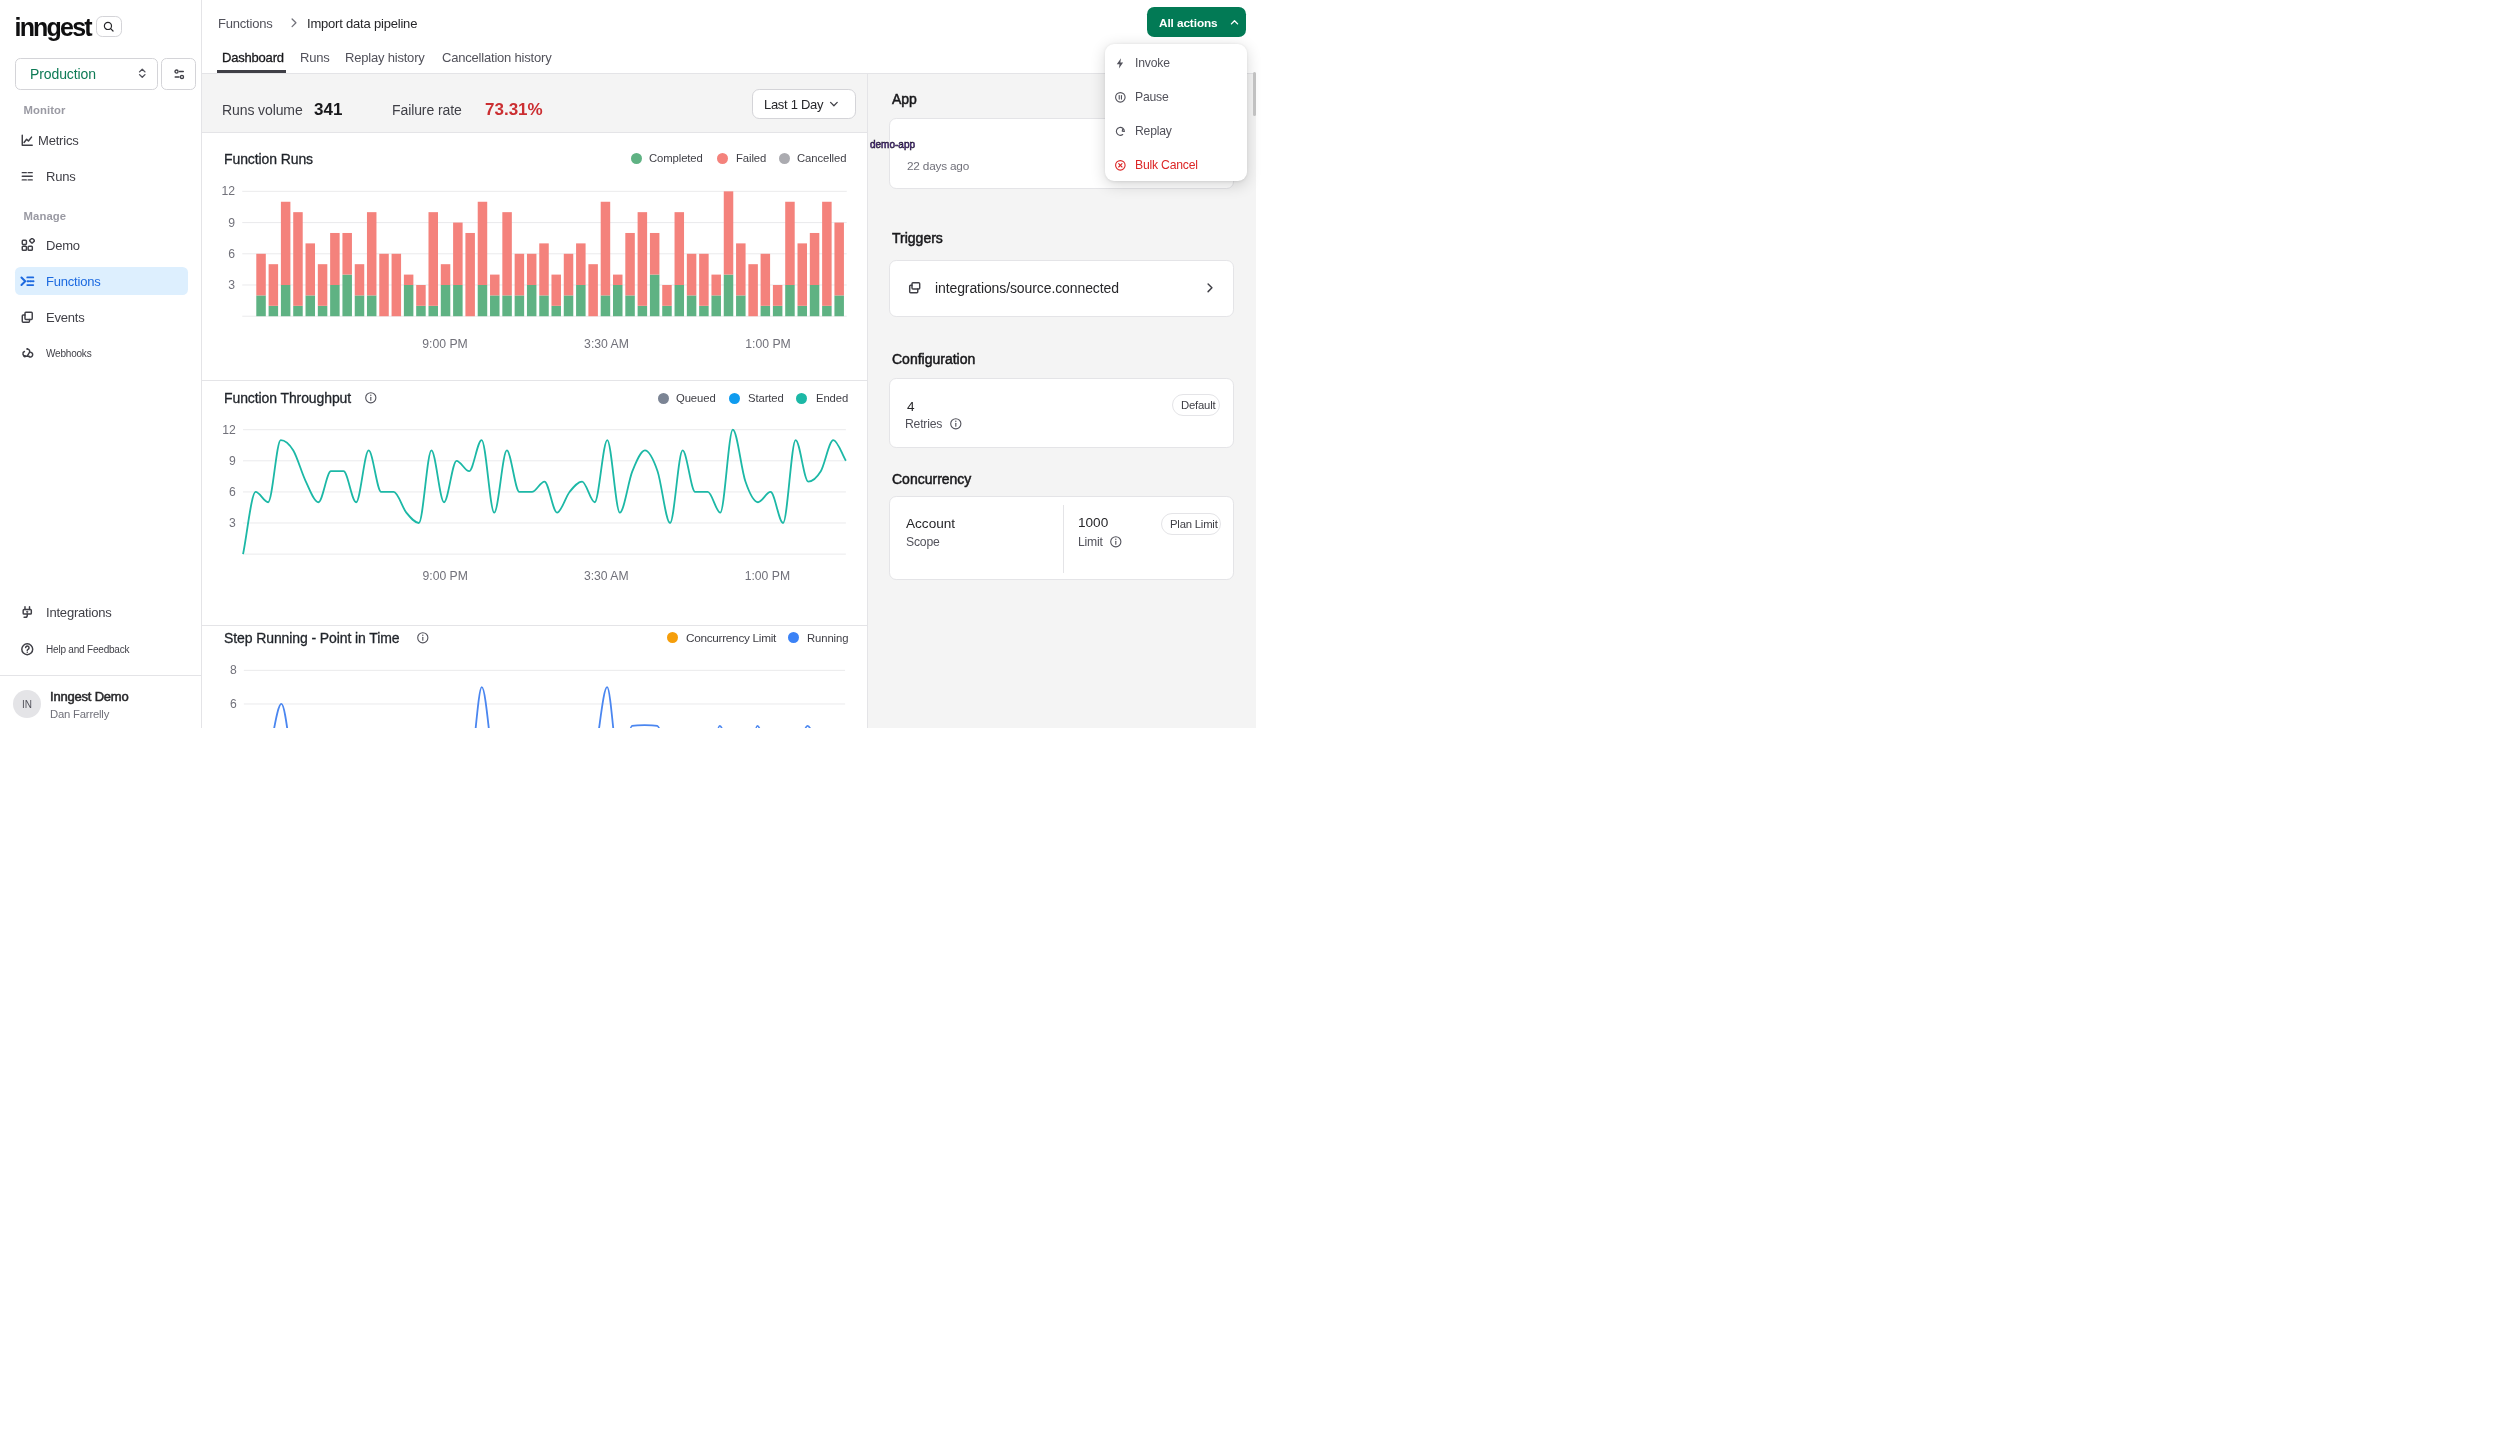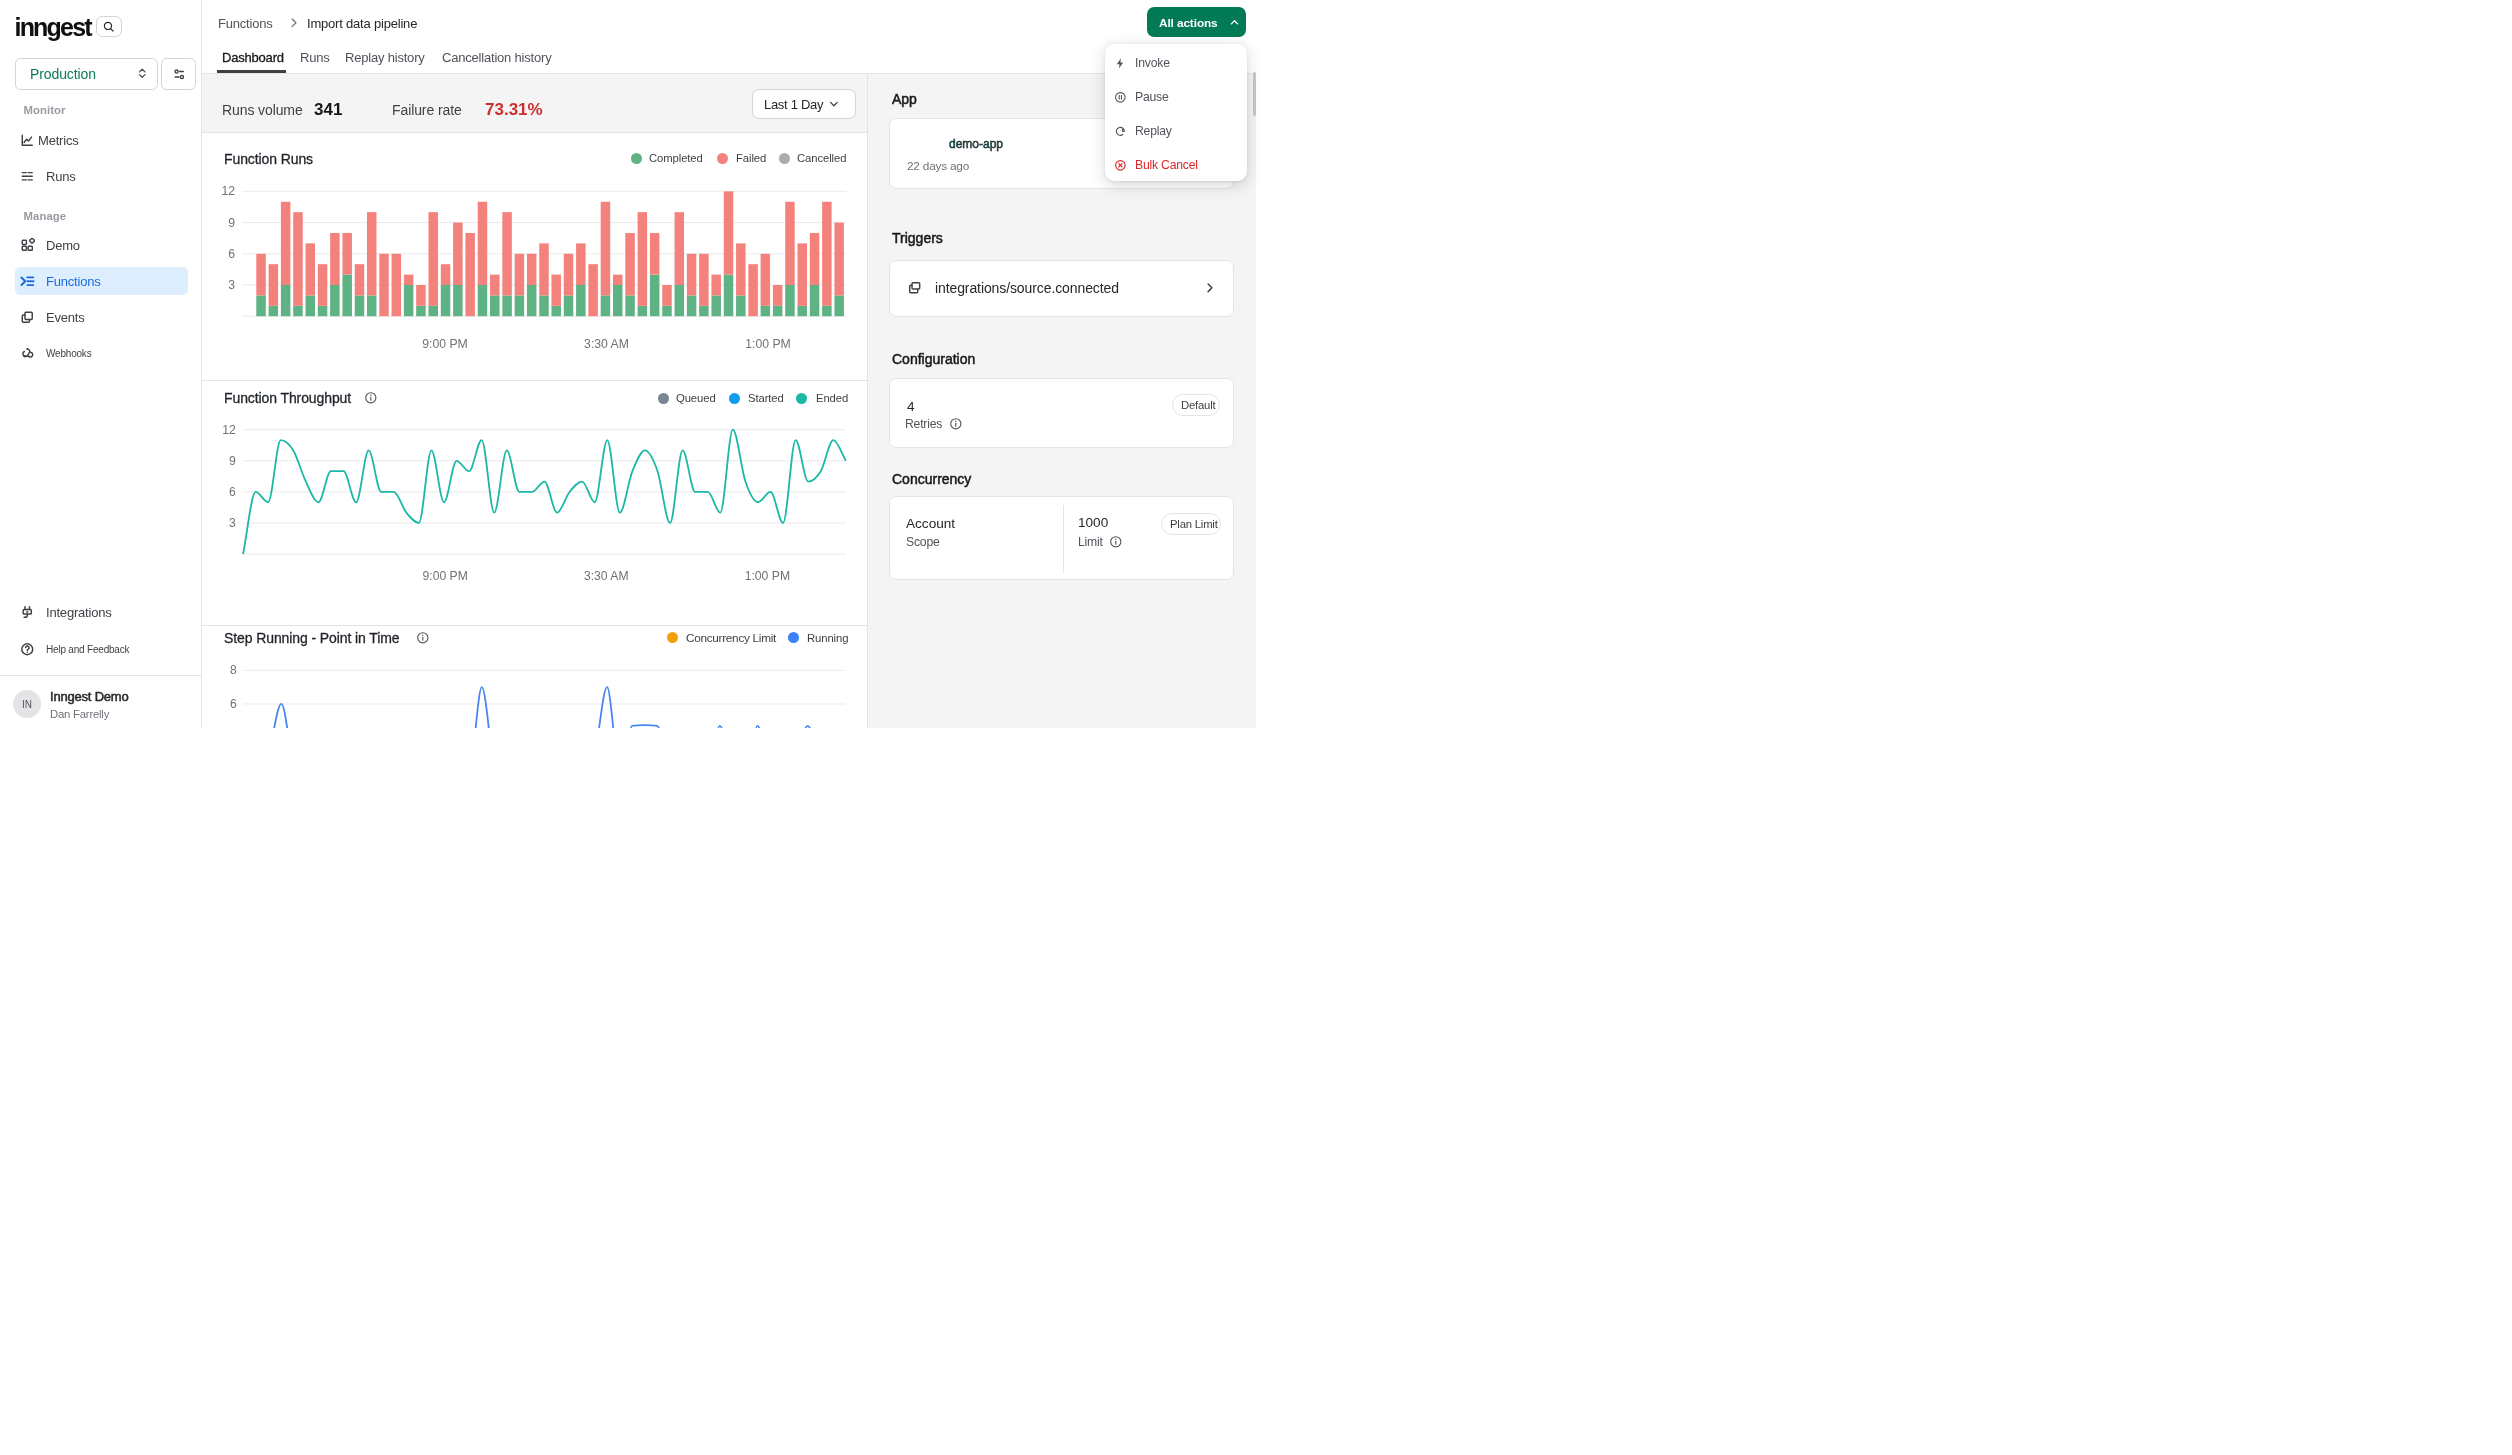--- a/index.html
+++ b/index.html
@@ -268,21 +268,21 @@
     <line x1="44.5" y1="46.0" x2="712.5" y2="46.0" stroke="#e8e8ea" stroke-width="1"></line>
     <text x="36.5" y="50.5" text-anchor="end" font-size="13.5" fill="#71717a">8</text>
     <line x1="44.5" y1="83.3" x2="712.5" y2="83.3" stroke="#e8e8ea" stroke-width="1"></line>
     <text x="36.5" y="87.8" text-anchor="end" font-size="13.5" fill="#71717a">6</text>
     <text x="36.5" y="125.0" text-anchor="end" font-size="13.5" fill="#71717a">4</text>
     <path d="M44.5 195.5C49.1 195.5 53.8 195.5 58.4 195.5C63.1 195.5 67.7 158.1 72.3 139.4C77.0 120.7 81.6 83.3 86.2 83.3C90.9 83.3 95.5 139.4 100.2 158.1C104.8 176.8 109.4 195.5 114.1 195.5C118.7 195.5 123.4 195.5 128.0 195.5C132.6 195.5 137.3 195.5 141.9 195.5C146.6 195.5 151.2 195.5 155.8 195.5C160.5 195.5 165.1 195.5 169.8 195.5C174.4 195.5 179.0 170.6 183.7 158.1C188.3 145.6 192.9 120.7 197.6 120.7C202.2 120.7 206.9 133.2 211.5 139.4C216.1 145.6 220.8 148.8 225.4 158.1C230.1 167.5 234.7 195.5 239.3 195.5C244.0 195.5 248.6 195.5 253.2 195.5C257.9 195.5 262.5 167.4 267.2 158.1C271.8 148.7 276.4 139.4 281.1 139.4C285.7 139.4 290.4 158.1 295.0 158.1C299.6 158.1 304.3 64.6 308.9 64.6C313.6 64.6 318.2 136.3 322.8 158.1C327.5 179.9 332.1 195.5 336.8 195.5C341.4 195.5 346.0 183.0 350.7 176.8C355.3 170.6 359.9 158.1 364.6 158.1C369.2 158.1 373.9 170.6 378.5 176.8C383.1 183.0 387.8 195.5 392.4 195.5C397.1 195.5 401.7 195.5 406.3 195.5C411.0 195.5 415.6 167.5 420.2 158.1C424.9 148.8 429.5 155.0 434.2 139.4C438.8 123.8 443.4 64.6 448.1 64.6C452.7 64.6 457.4 158.1 462.0 158.1C466.6 158.1 471.3 108.5 475.9 107.6C480.6 106.7 485.2 106.7 489.8 106.7C494.5 106.7 499.1 106.7 503.8 107.6C508.4 108.5 513.0 143.5 517.7 158.1C522.3 172.7 526.9 195.5 531.6 195.5C536.2 195.5 540.9 158.1 545.5 158.1C550.1 158.1 554.8 176.8 559.4 176.8C564.1 176.8 568.7 107.6 573.3 107.6C578.0 107.6 582.6 143.5 587.2 158.1C591.9 172.7 596.5 195.5 601.2 195.5C605.8 195.5 610.4 107.6 615.1 107.6C619.7 107.6 624.4 143.5 629.0 158.1C633.6 172.7 638.3 195.5 642.9 195.5C647.6 195.5 652.2 172.7 656.8 158.1C661.5 143.5 666.1 107.6 670.8 107.6C675.4 107.6 680.0 131.0 684.7 139.4C689.3 147.8 693.9 158.1 698.6 158.1C703.2 158.1 707.9 145.6 712.5 139.4" fill="none" stroke="#4a86f0" stroke-width="2"></path>
   </svg>
 <div class="abs" style="left:867px;top:73px;width:389px;height:655px;background:#f4f4f4;border-top:0.9px solid #e4e4e7;border-left:0.9px solid #e4e4e7"></div>
 <div class="abs" style="left:892px;top:99px;transform:translateY(-50%);font-size:14px;color:#18181b;font-weight:400;white-space:nowrap;-webkit-text-stroke:0.5px #18181b">App</div>
 <div class="abs" style="left:889px;top:118px;width:345px;height:71px;background:#fff;border:0.9px solid #e4e4e7;border-radius:7.2px"></div>
-<div class="abs" style="left:949px;top:144px;transform:translateY(-50%);font-size:12px;color:#0f766e;font-weight:400;white-space:nowrap;-webkit-text-stroke:0.5px #18181b">demo-app</div>
+<div class="abs" style="left:870px;top:144px;transform:translateY(-50%);font-size:10px;color:#6d28d9;font-weight:400;white-space:nowrap;-webkit-text-stroke:0.5px #18181b">demo-app</div>
 <div class="abs" style="left:907px;top:166px;transform:translateY(-50%);font-size:11.8px;color:#71717a;font-weight:400;white-space:nowrap;letter-spacing:-0.2px">22 days ago</div>
 <div class="abs" style="left:892px;top:238px;transform:translateY(-50%);font-size:14px;color:#18181b;font-weight:400;white-space:nowrap;-webkit-text-stroke:0.5px #18181b">Triggers</div>
 <div class="abs" style="left:889px;top:260px;width:345px;height:57px;background:#fff;border:0.9px solid #e4e4e7;border-radius:7.2px"></div>
 <svg class="abs" style="left:907px;top:280px;color:#3f3f46" width="15.4" height="15.4" viewBox="0 0 16 16" fill="none" stroke="currentColor" stroke-width="1.5" stroke-linecap="round" stroke-linejoin="round">
     <rect x="5.2" y="2.8" width="8" height="6.6" rx="1"></rect>
     <path d="M5.2 5.5H3.8a1 1 0 0 0-1 1v5.7a1 1 0 0 0 1 1h6.4a1 1 0 0 0 1-1V9.4"></path>
   </svg>
 <div class="abs" style="left:935px;top:288px;transform:translateY(-50%);font-size:14px;color:#27272a;font-weight:400;white-space:nowrap;letter-spacing:-0.1px">integrations/source.connected</div>
 <svg class="abs" style="left:1203px;top:281px;color:#3f3f46" width="13.6" height="13.6" viewBox="0 0 16 16" fill="none" stroke="currentColor" stroke-width="1.7" stroke-linecap="round" stroke-linejoin="round">
     <path d="M6 3.5L10.5 8L6 12.5"></path>

